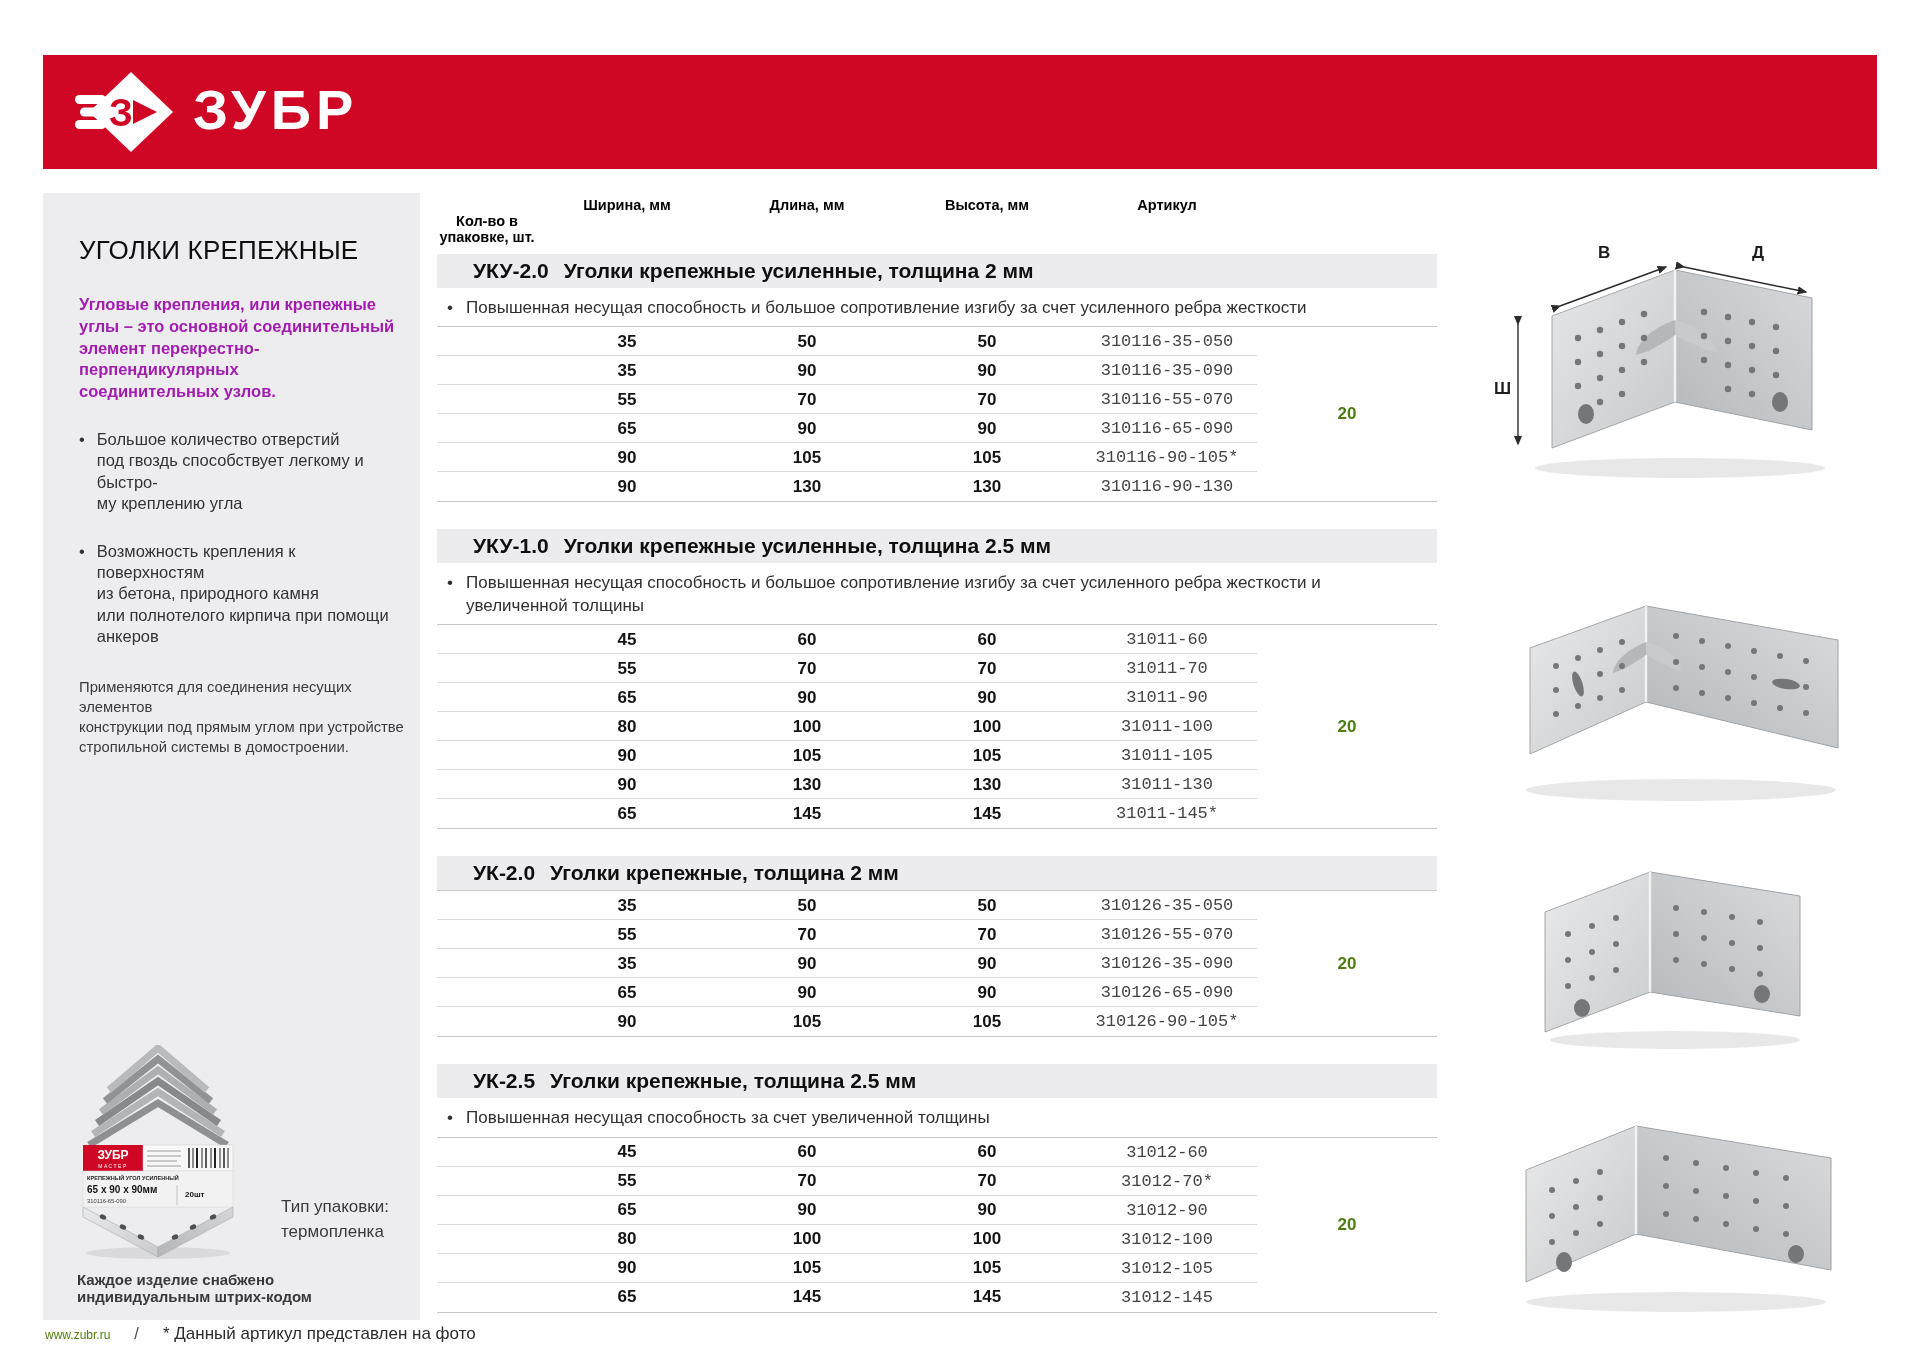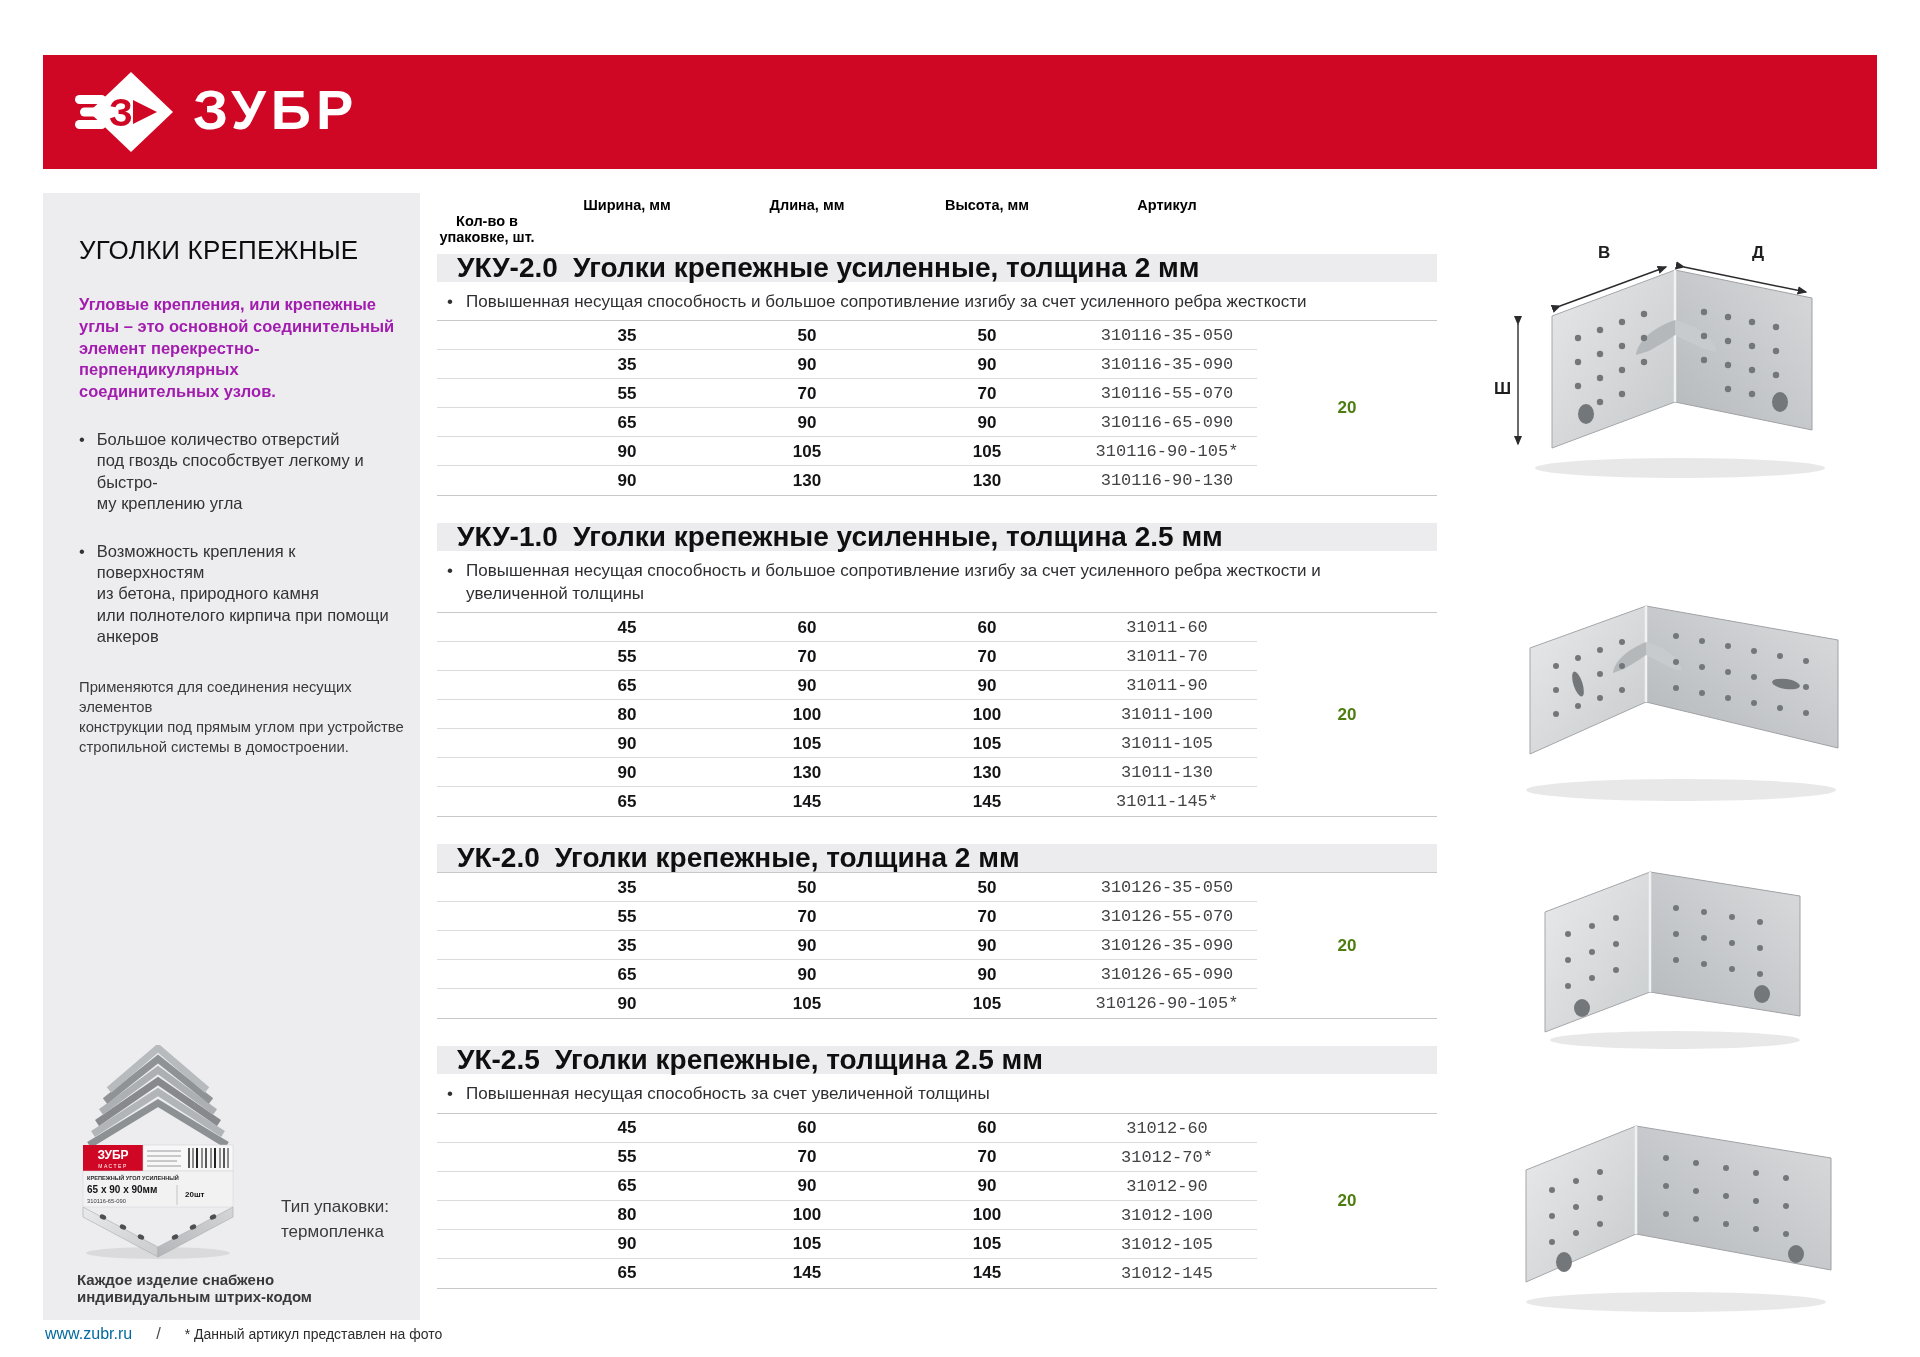--- a/index.html
+++ b/index.html
@@ -29,44 +29,44 @@
                color:#3a3a3d; white-space:pre-line; }
   .sb-barcode-note{ position:absolute; left:34px; top:1078px; width:330px; font-size:15px; color:#39393c;font-weight:bold; }
 
   
   .main{ position:absolute; left:437px; top:197px; width:1000px; }
   .grid5{ display:grid; grid-template-columns:10% 18% 18% 18% 18%; }
   .thead{ font-size:14.5px; font-weight:700; color:#000000; }
   .thead span{ text-align:center; }
   .tsec{ margin-top:27px; }
   .tsec:first-child{ margin-top:9px; }
-  .sec-title{ height:28px; background:#ececee; display:flex; align-items:center; gap:15px;
-              padding-left:20px; font-size:28px; font-weight:800; color:#0f0f10; }
+  .sec-title{ height:34px; background:#ececee; display:flex; align-items:center; gap:15px;
+              padding-left:36px; font-size:21px; font-weight:800; color:#0f0f10; }
   .sec-bullet{ display:flex; gap:13px; margin:9px 0 7px 10px; font-size:17px; line-height:1.32;
                color:#2f2f32; max-width:980px; }
   .rows{ position:relative; border-top:1px solid #c7c8ca; border-bottom:1px solid #c7c8ca; }
   .trow{ height:29px; align-items:center; position:relative; }
   .trow:not(.last)::after{ content:""; position:absolute; left:0; bottom:0; width:82%; height:1px; background:#dadbdd; }
   .cell{ text-align:center; font-size:17px; font-weight:700; color:#141416; }
   .cell.art{ font-weight:400; color:#434346;font-family:Liberation Mono, monospace; }
   .qty{ position:absolute; left:82%; top:0; bottom:0; width:18%; display:flex; align-items:center;
         justify-content:center; font-size:17px; font-weight:700; color:#4d7c0f; }
 
   
   .pimg{ position:absolute; }
   .pimg-1{ left:1490px; top:232px; }
   .pimg-2{ left:1486px; top:562px; }
   .pimg-3{ left:1500px; top:842px; }
   .pimg-4{ left:1486px; top:1086px; }
 
   
   .footer{ position:absolute; left:45px; top:1324px; display:flex; gap:24px; align-items:baseline; }
-  .footer .site{ font-size:16px; color:#0369a1; }
+  .footer .site{ font-size:12px; color:#4d7c0f; }
   .footer .sep{ font-size:16.5px; color:#4c4c4f; }
-  .footer .note{ font-size:14px; color:#2c2c2e;text-align:right; }
+  .footer .note{ font-size:17px; color:#2c2c2e;text-align:right; }
 
   svg text{ font-family:"Liberation Sans","DejaVu Sans",sans-serif; }
 </style>
 </head>
 <body>
 
 <header class="topbar">
   <div class="logo">
     <svg width="100" height="84" viewBox="0 0 100 84">
       <rect x="0" y="25" width="31" height="9" rx="4.5" fill="#fff"></rect>

